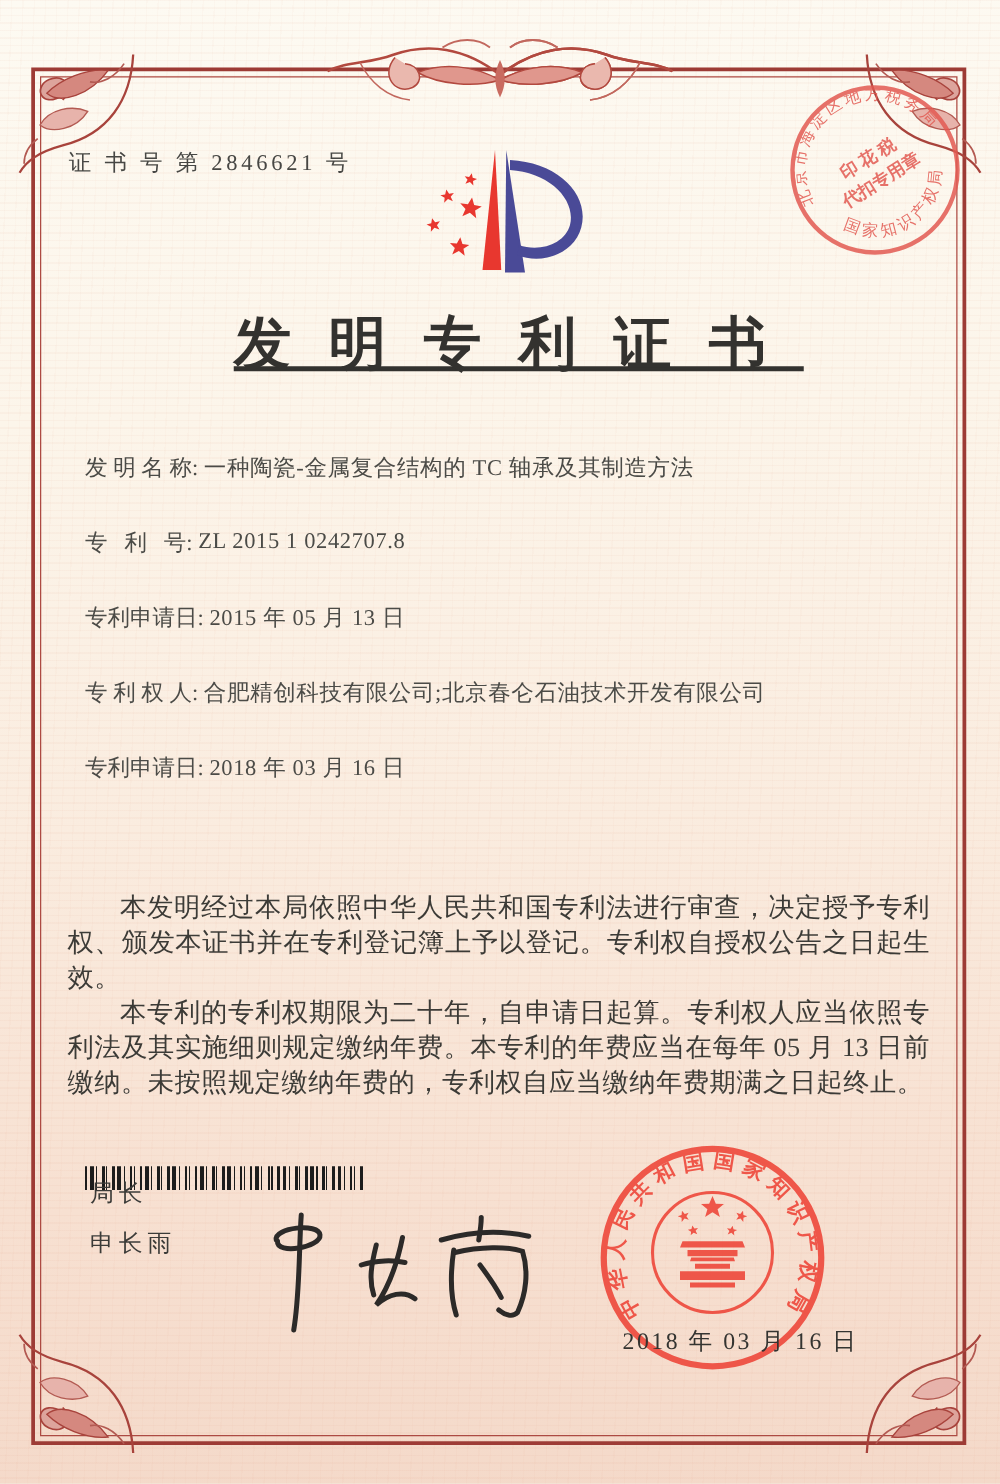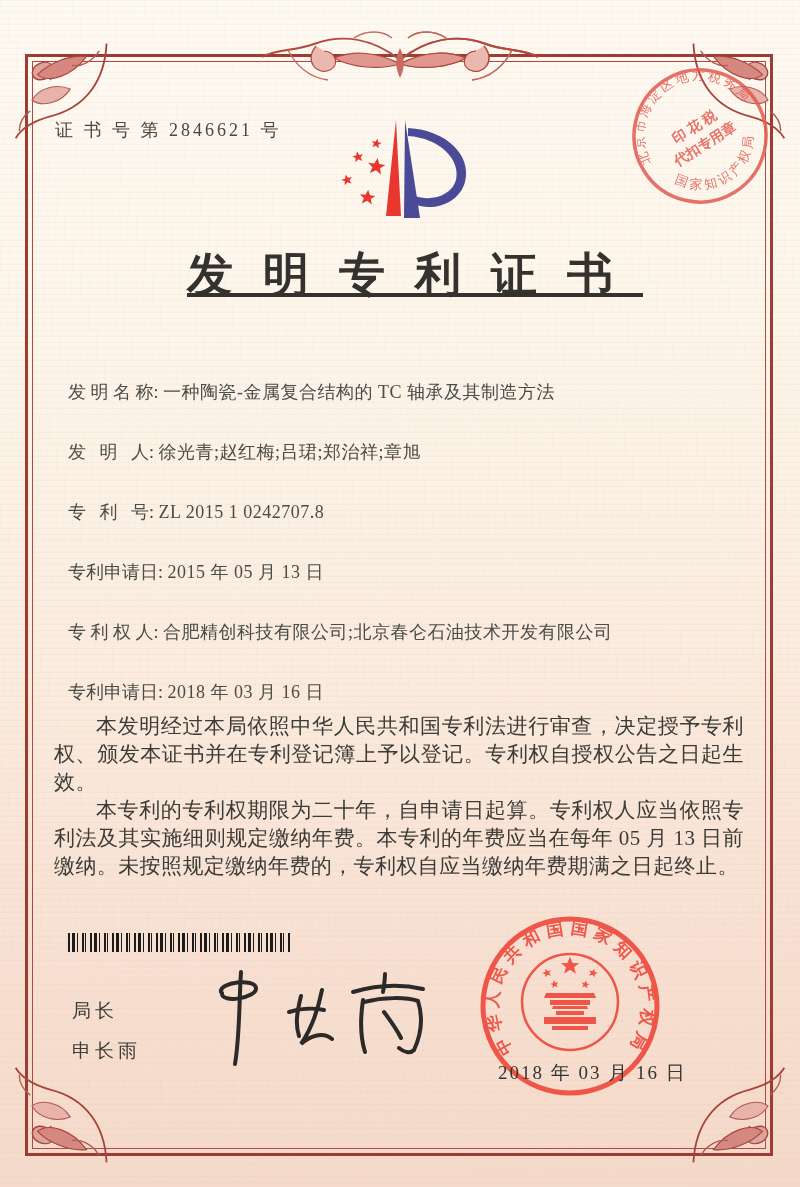--- a/index.html
+++ b/index.html
@@ -33,39 +33,39 @@
     position:absolute;left:55px;top:118px;
     font-size:18px;color:#474744;letter-spacing:3px;
   }
   .logo{position:absolute;left:322px;top:90px;}
   .title{
     position:absolute;left:0;top:244px;width:100%;margin:0;
     text-align:center;font-size:46px;font-weight:600;color:#33322f;
     letter-spacing:30px;text-indent:30px;text-decoration:underline;
   }
   .fields{position:absolute;left:68px;top:362px;right:56px;}
-  .field-row{height:60px;font-size:18px;color:#4b4b47;display:flex;align-items:center;}
+  .field-row{height:60px;font-size:18px;color:#4b4b47;display:flex;align-items:flex-start;}
   .field-label{white-space:pre;flex:0 0 auto;}
   .field-value{white-space:nowrap;letter-spacing:0.5px;}
   .paragraphs{
     position:absolute;left:54px;top:712px;right:56px;
     font-size:21px;line-height:28px;color:#3c3b37;letter-spacing:0.4px;
     text-align:justify;
   }
   .paragraphs p{margin:0;text-indent:2em;}
   .barcode{
     position:absolute;left:68px;top:933px;width:224px;height:19px;
     background:repeating-linear-gradient(90deg,
       #1c1c1c 0 2px, transparent 2px 4px,
       #1c1c1c 4px 7px, transparent 7px 9px,
       #1c1c1c 9px 10px, transparent 10px 14px,
       #1c1c1c 14px 16px, transparent 16px 17px,
       #1c1c1c 17px 18px, transparent 18px 22px);
   }
-  .signer{position:absolute;left:72px;top:998px;font-size:19px;color:#3b3b38;letter-spacing:4px;}
+  .signer{position:absolute;left:72px;top:942px;font-size:19px;color:#3b3b38;letter-spacing:4px;}
   .signer div{margin-bottom:14px;}
   .signature{position:absolute;left:185px;top:962px;}
   .office-seal{position:absolute;left:460px;top:896px;}
   .issue-date{
     position:absolute;left:498px;top:1060px;z-index:5;
     font-size:19px;color:#343431;letter-spacing:2px;
   }
   .tax-stamp{position:absolute;left:622px;top:58px;}
 </style>
 </head>
@@ -146,24 +146,20 @@
       <path d="M86,38 C125,40 150,66 143,92 C137,114 110,122 92,114 L93,106 C110,112 130,105 134,90 C139,70 118,48 86,46 Z"></path>
     </g>
   </svg>
 
   <h1 class="title">发明专利证书</h1>
 
   <div class="fields">
     <div class="field-row">
       <span class="field-label">发 明 名 称: </span>
       <span class="field-value">一种陶瓷-金属复合结构的 TC 轴承及其制造方法</span>
-    </div>
-    <div class="field-row">
-      <span class="field-label">发   明   人: </span>
-      <span class="field-value">徐光青;赵红梅;吕珺;郑治祥;章旭</span>
     </div>
     <div class="field-row">
       <span class="field-label">专   利   号: </span>
       <span class="field-value">ZL 2015 1 0242707.8</span>
     </div>
     <div class="field-row">
       <span class="field-label">专利申请日: </span>
       <span class="field-value">2015 年 05 月 13 日</span>
     </div>
     <div class="field-row">

